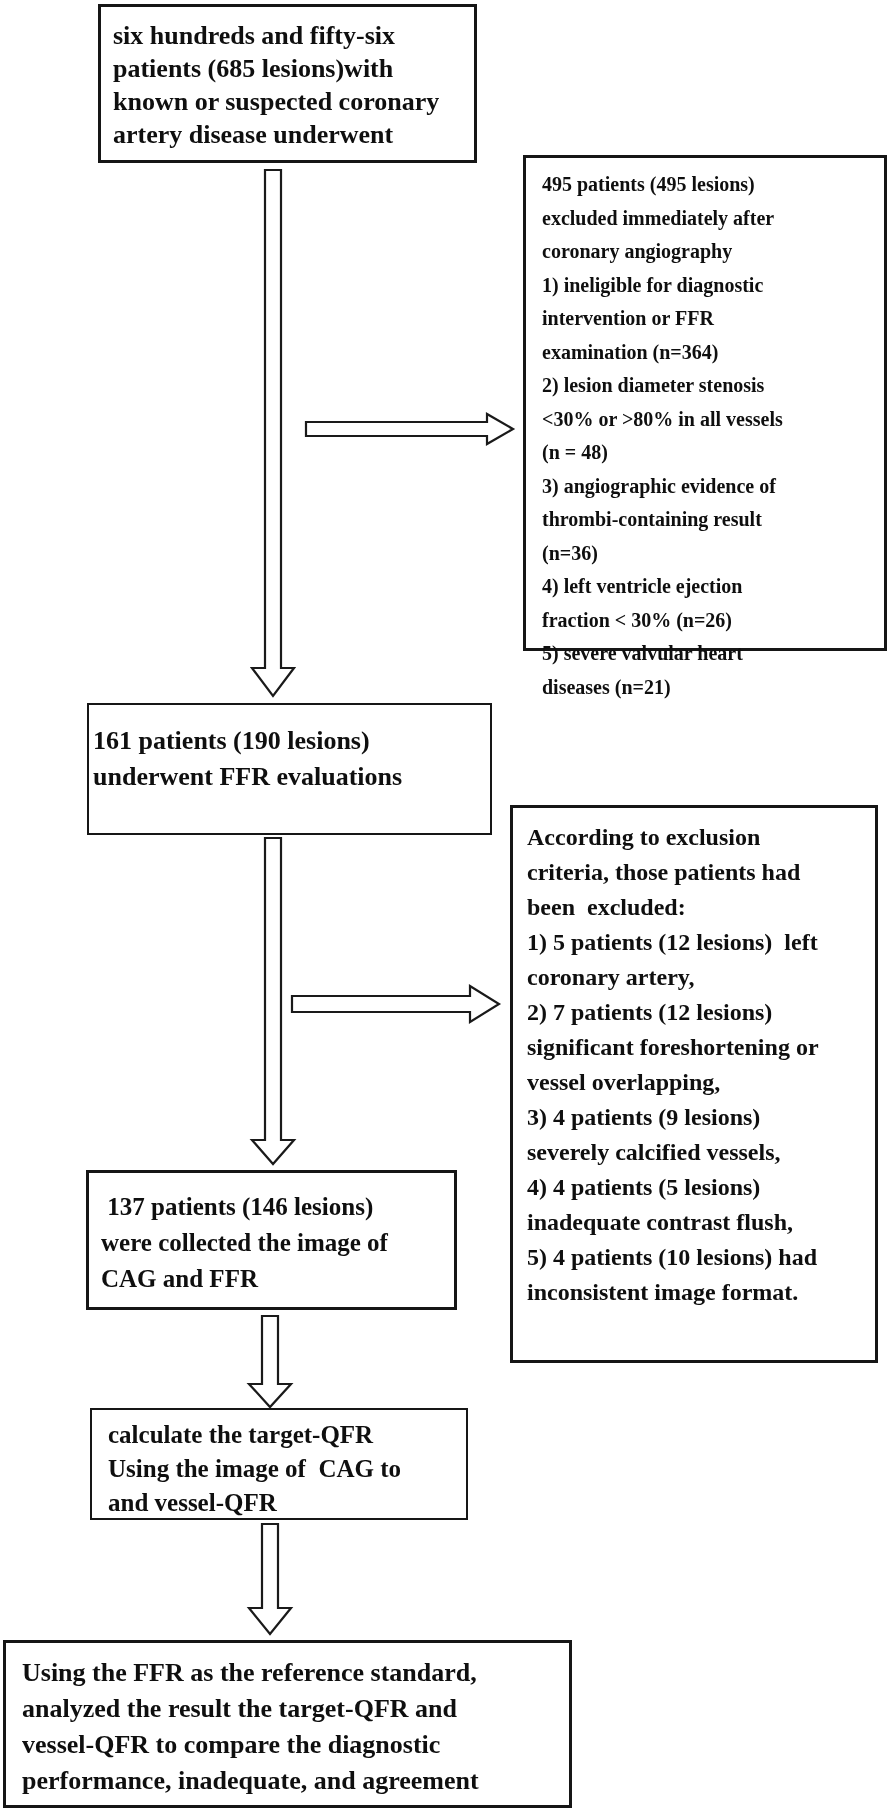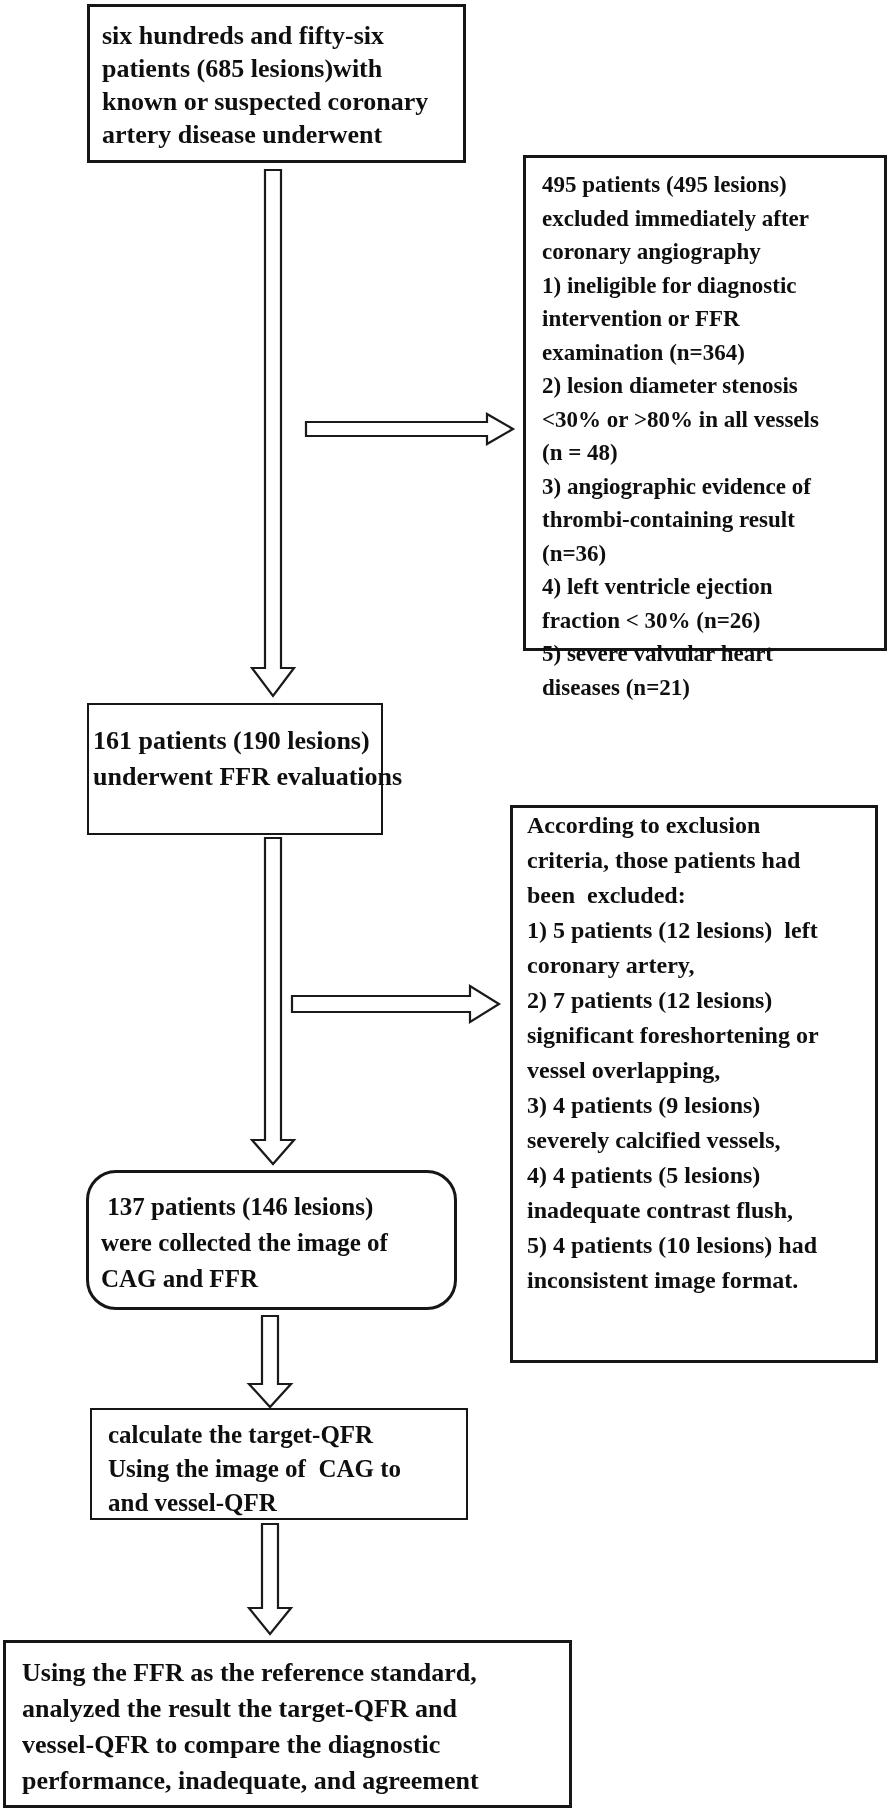--- a/index.html
+++ b/index.html
@@ -22,25 +22,25 @@
     border:3px solid #161616;
     box-sizing:border-box;
     color:#0f0f0f;
     font-weight:bold;
   }
   .line{
     white-space:pre;
     line-height:var(--lh);
     height:var(--lh);
   }
-  .n0{left:87px;  top:4px;    width:379px; height:159px; padding:12px 0 0 12px; font-size:26px; --lh:33px;}
-  .n1{left:523px; top:155px;  width:364px; height:496px; padding:10px 0 0 16px; font-size:23px; --lh:33.5px;}
-  .n2{left:87px;  top:703px;  width:296px; height:132px; padding:18px 0 0 4px;  font-size:26px; --lh:36px; border-width:2px;}
-  .n3{left:510px; top:805px;  width:368px; height:558px; padding:0 0 0 14px; font-size:24px; --lh:35px;}
-  .n4{left:86px;  top:1170px; width:371px; height:140px; padding:16px 0 0 12px; font-size:25px;border-radius:30px; --lh:36px;}
+  .n0{left:98px;  top:4px;    width:379px; height:159px; padding:12px 0 0 12px; font-size:26px; --lh:33px;}
+  .n1{left:523px; top:155px;  width:364px; height:496px; padding:10px 0 0 16px; font-size:20px; --lh:33.5px;}
+  .n2{left:87px;  top:703px;  width:405px; height:132px; padding:18px 0 0 4px;  font-size:26px; --lh:36px; border-width:2px;}
+  .n3{left:510px; top:805px;  width:368px; height:558px; padding:12px 0 0 14px; font-size:24px; --lh:35px;}
+  .n4{left:86px;  top:1170px; width:371px; height:140px; padding:16px 0 0 12px; font-size:25px; --lh:36px;}
   .n5{left:90px;  top:1408px; width:378px; height:112px; padding:8px 0 0 16px;  font-size:25px; --lh:34px; border-width:2px;}
   .n6{left:3px;   top:1640px; width:569px; height:168px; padding:12px 0 17px 16px; font-size:26px; --lh:36px;}
   .arrow{
     fill:#ffffff;
     stroke:#1a1a1a;
     stroke-width:2.2;
     stroke-linejoin:miter;
   }
 </style>
 </head>

